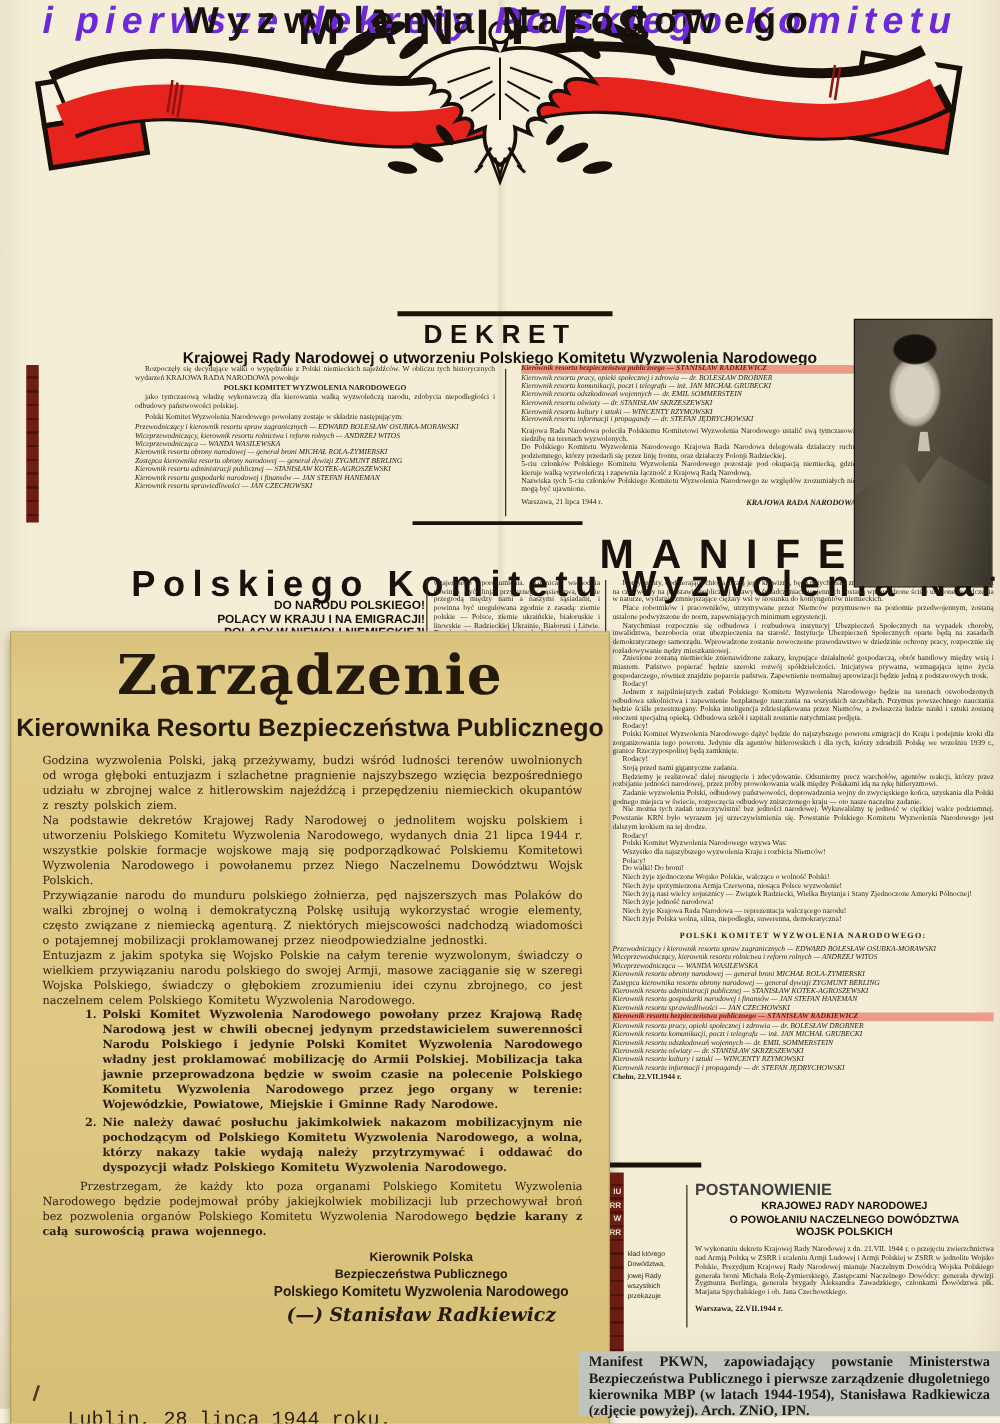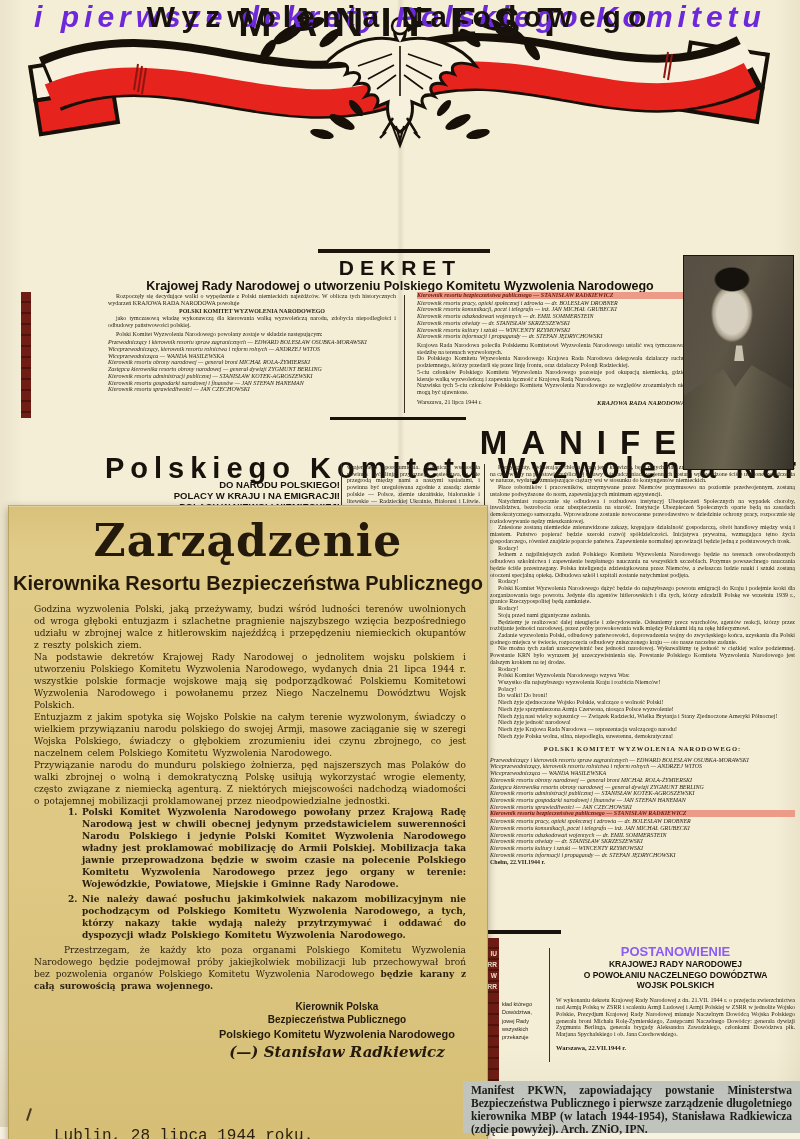--- a/index.html
+++ b/index.html
@@ -30,21 +30,21 @@
   .man-sub{left:105px;top:452px;width:760px;font-weight:bold;font-size:29px;letter-spacing:6px;color:#17120b;z-index:1;white-space:nowrap;}
   .address{left:110px;top:479px;width:230px;text-align:right;font-weight:bold;font-size:9.5px;line-height:1.18;color:#17120b;z-index:1;}
   .mcol{z-index:1;}
   .mcol .slogan{text-indent:8px;margin:0;}
   .pkwn-head{text-align:center;font-weight:bold;font-size:6.5px;letter-spacing:1px;margin:6px 0 4px 0;text-indent:0 !important;}
   .chelm{margin-top:5px;font-weight:bold;text-indent:0 !important;}
   .maroon{background:repeating-linear-gradient(180deg,#6f1d15 0 9px,#50120c 9px 11px);z-index:1;}
   .zsrr{color:#f3ead6;font-family:"Liberation Sans",sans-serif;font-weight:bold;font-size:6.5px;
         line-height:11px;text-align:right;padding:10px 2px 0 0;box-sizing:border-box;}
   .post{left:556px;top:944px;width:239px;z-index:1;color:#241c12;}
-  .post-h1{text-align:center;font-weight:bold;font-size:13px;color:#8b5cf6;}
+  .post-h1{font-weight:bold;font-size:13px;color:#404040;}
   .post-h2{text-align:center;font-weight:bold;font-size:8.5px;line-height:1.25;color:#17120b;}
   .post-body{font-size:6px;line-height:1.15;text-align:justify;margin-top:6px;}
   .post-date{font-size:6.5px;margin-top:6px;font-weight:bold;}
   .frag{left:502px;top:1000px;width:42px;font-size:5.5px;line-height:1.5;z-index:1;color:#2b2116;}
   .caption{left:463px;top:1081px;width:337px;height:52px;background:#c1c4bd;z-index:5;
            box-sizing:border-box;padding:3px 8px;font-family:"Liberation Serif",serif;
            font-weight:bold;font-size:11.5px;line-height:1.13;text-align:justify;color:#1c1c19;}
   
   .photo{left:683px;top:255px;width:111px;height:215px;z-index:4;border:1px solid #1a1712;box-sizing:border-box;
      background:
@@ -271,30 +271,30 @@
     <div class="post-date">Warszawa, 22.VII.1944 r.</div>
   </div>
 
   <div class="abs overlay">
     <div class="ov-title">Zarządzenie</div>
     <div class="ov-sub">Kierownika Resortu Bezpieczeństwa Publicznego</div>
     <div class="ov-body">
       <div>
           <div class="zpara">Godzina wyzwolenia Polski, jaką przeżywamy, budzi wśród ludności terenów uwolnionych od wroga głęboki entuzjazm i szlachetne pragnienie najszybszego wzięcia bezpośredniego udziału w zbrojnej walce z hitlerowskim najeźdźcą i przepędzeniu niemieckich okupantów z reszty polskich ziem.</div>
           <div class="zpara">Na podstawie dekretów Krajowej Rady Narodowej o jednolitem wojsku polskiem i utworzeniu Polskiego Komitetu Wyzwolenia Narodowego, wydanych dnia 21 lipca 1944 r. wszystkie polskie formacje wojskowe mają się podporządkować Polskiemu Komitetowi Wyzwolenia Narodowego i powołanemu przez Niego Naczelnemu Dowództwu Wojsk Polskich.</div>
+          <div class="zpara">Przywiązanie narodu do munduru polskiego żołnierza, pęd najszerszych mas Polaków do walki zbrojnej o wolną i demokratyczną Polskę usiłują wykorzystać wrogie elementy, często związane z niemiecką agenturą. Z niektórych miejscowości nadchodzą wiadomości o potajemnej mobilizacji proklamowanej przez nieodpowiedzialne jednostki.</div>
           <div class="zpara">Entuzjazm z jakim spotyka się Wojsko Polskie na całym terenie wyzwolonym, świadczy o wielkiem przywiązaniu narodu polskiego do swojej Armji, masowe zaciąganie się w szeregi Wojska Polskiego, świadczy o głębokiem zrozumieniu idei czynu zbrojnego, co jest naczelnem celem Polskiego Komitetu Wyzwolenia Narodowego.</div>
-          <div class="zpara">Przywiązanie narodu do munduru polskiego żołnierza, pęd najszerszych mas Polaków do walki zbrojnej o wolną i demokratyczną Polskę usiłują wykorzystać wrogie elementy, często związane z niemiecką agenturą. Z niektórych miejscowości nadchodzą wiadomości o potajemnej mobilizacji proklamowanej przez nieodpowiedzialne jednostki.</div>
         </div>
       <div class="ov-item">
         <span class="num">1.</span>
         <span class="itxt">Polski Komitet Wyzwolenia Narodowego powołany przez Krajową Radę Narodową jest w chwili obecnej jedynym przedstawicielem suwerenności Narodu Polskiego i jedynie Polski Komitet Wyzwolenia Narodowego władny jest proklamować mobilizację do Armii Polskiej. Mobilizacja taka jawnie przeprowadzona będzie w swoim czasie na polecenie Polskiego Komitetu Wyzwolenia Narodowego przez jego organy w terenie: Wojewódzkie, Powiatowe, Miejskie i Gminne Rady Narodowe.</span>
       </div>
       <div class="ov-item">
         <span class="num">2.</span>
-        <span class="itxt">Nie należy dawać posłuchu jakimkolwiek nakazom mobilizacyjnym nie pochodzącym od Polskiego Komitetu Wyzwolenia Narodowego, a tych, którzy nakazy takie wydają należy przytrzymywać i oddawać do dyspozycji władz Polskiego Komitetu Wyzwolenia Narodowego.</span>
+        <span class="itxt">Nie należy dawać posłuchu jakimkolwiek nakazom mobilizacyjnym nie pochodzącym od Polskiego Komitetu Wyzwolenia Narodowego, a wolna, którzy nakazy takie wydają należy przytrzymywać i oddawać do dyspozycji władz Polskiego Komitetu Wyzwolenia Narodowego.</span>
       </div>
       <p class="ov-warn"><span>Przestrzegam, że każdy kto poza organami Polskiego Komitetu Wyzwolenia Narodowego będzie podejmował próby jakiejkolwiek mobilizacji lub przechowywał broń bez pozwolenia organów Polskiego Komitetu Wyzwolenia Narodowego </span><b>będzie karany z całą surowością prawa wojennego.</b></p>
     </div>
     <div class="ov-sign">
       <div class="s1">Kierownik Polska</div>
       <div class="s1">Bezpieczeństwa Publicznego</div>
       <div class="s3">Polskiego Komitetu Wyzwolenia Narodowego</div>
       <div class="s4">(—) Stanisław Radkiewicz</div>
     </div>
     <div class="ov-date">Lublin, 28 lipca 1944 roku.</div>

